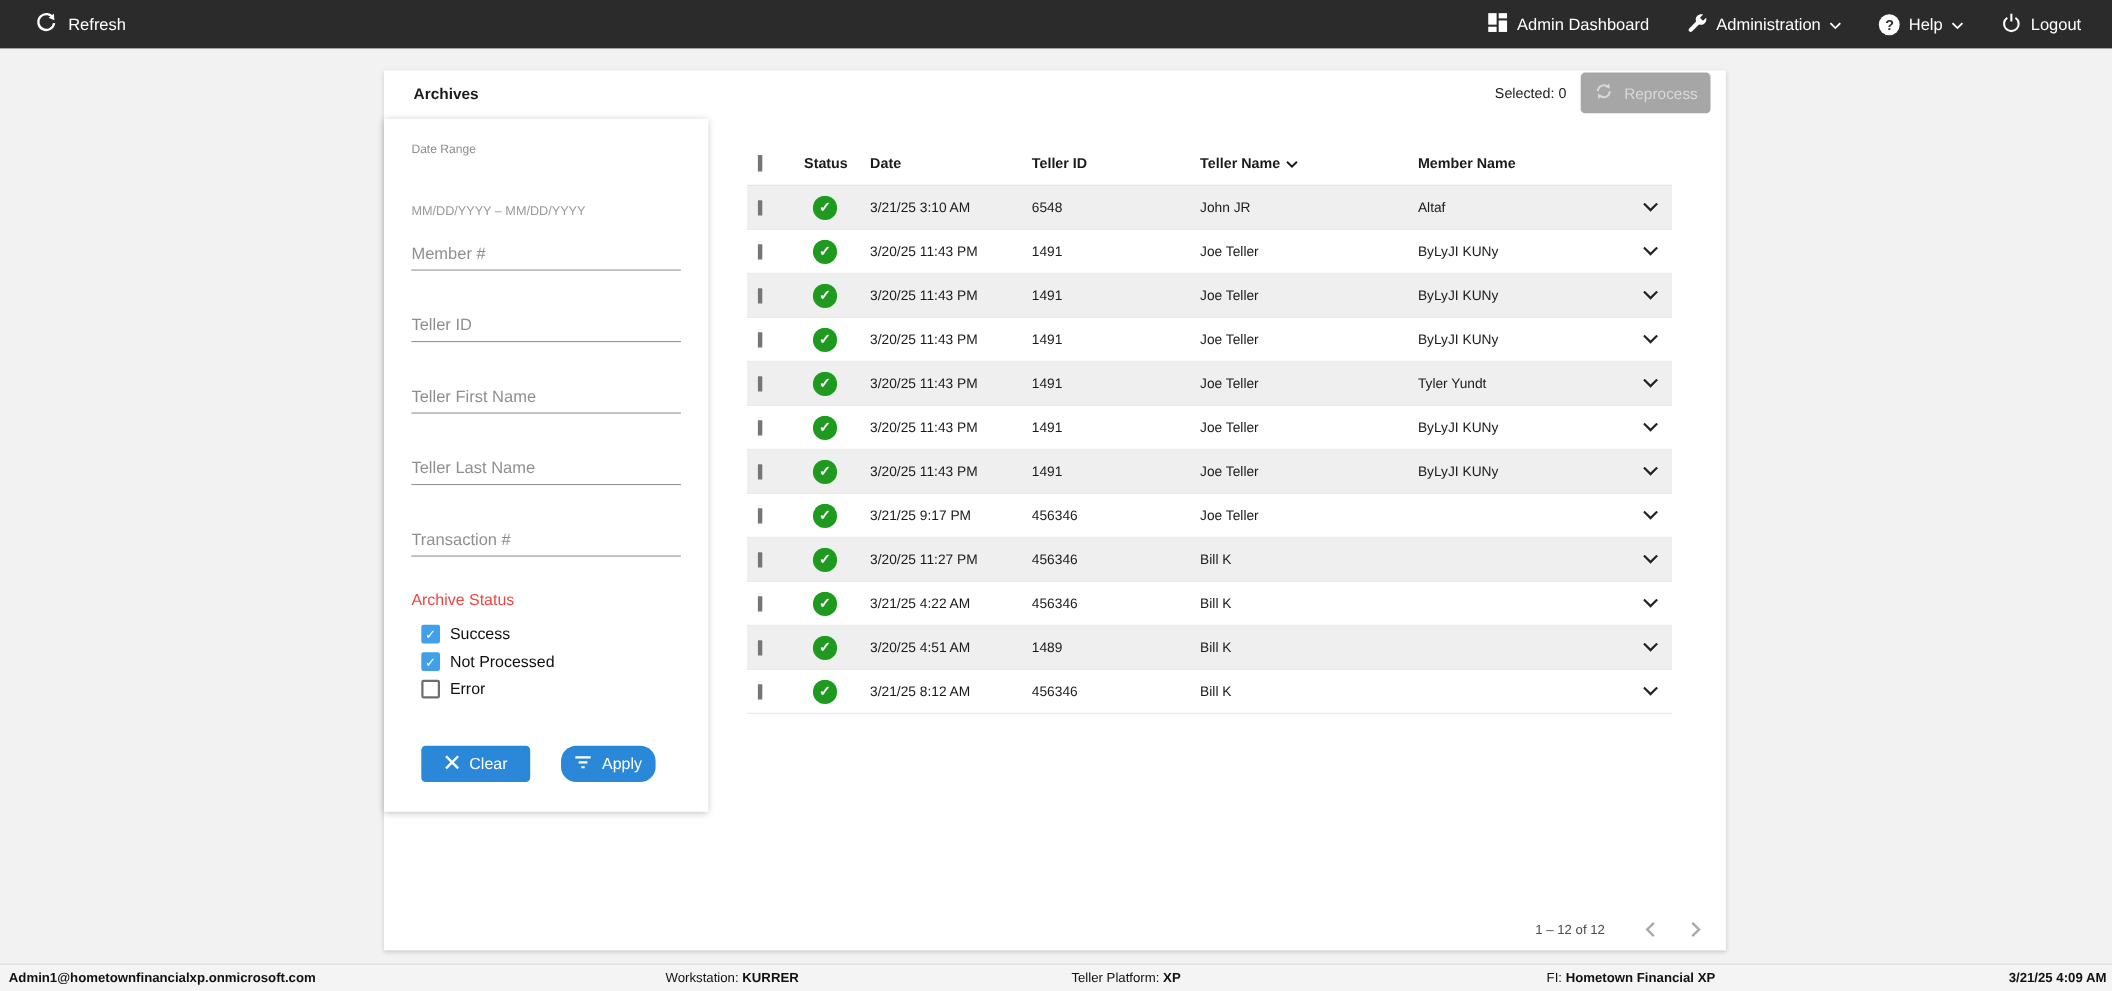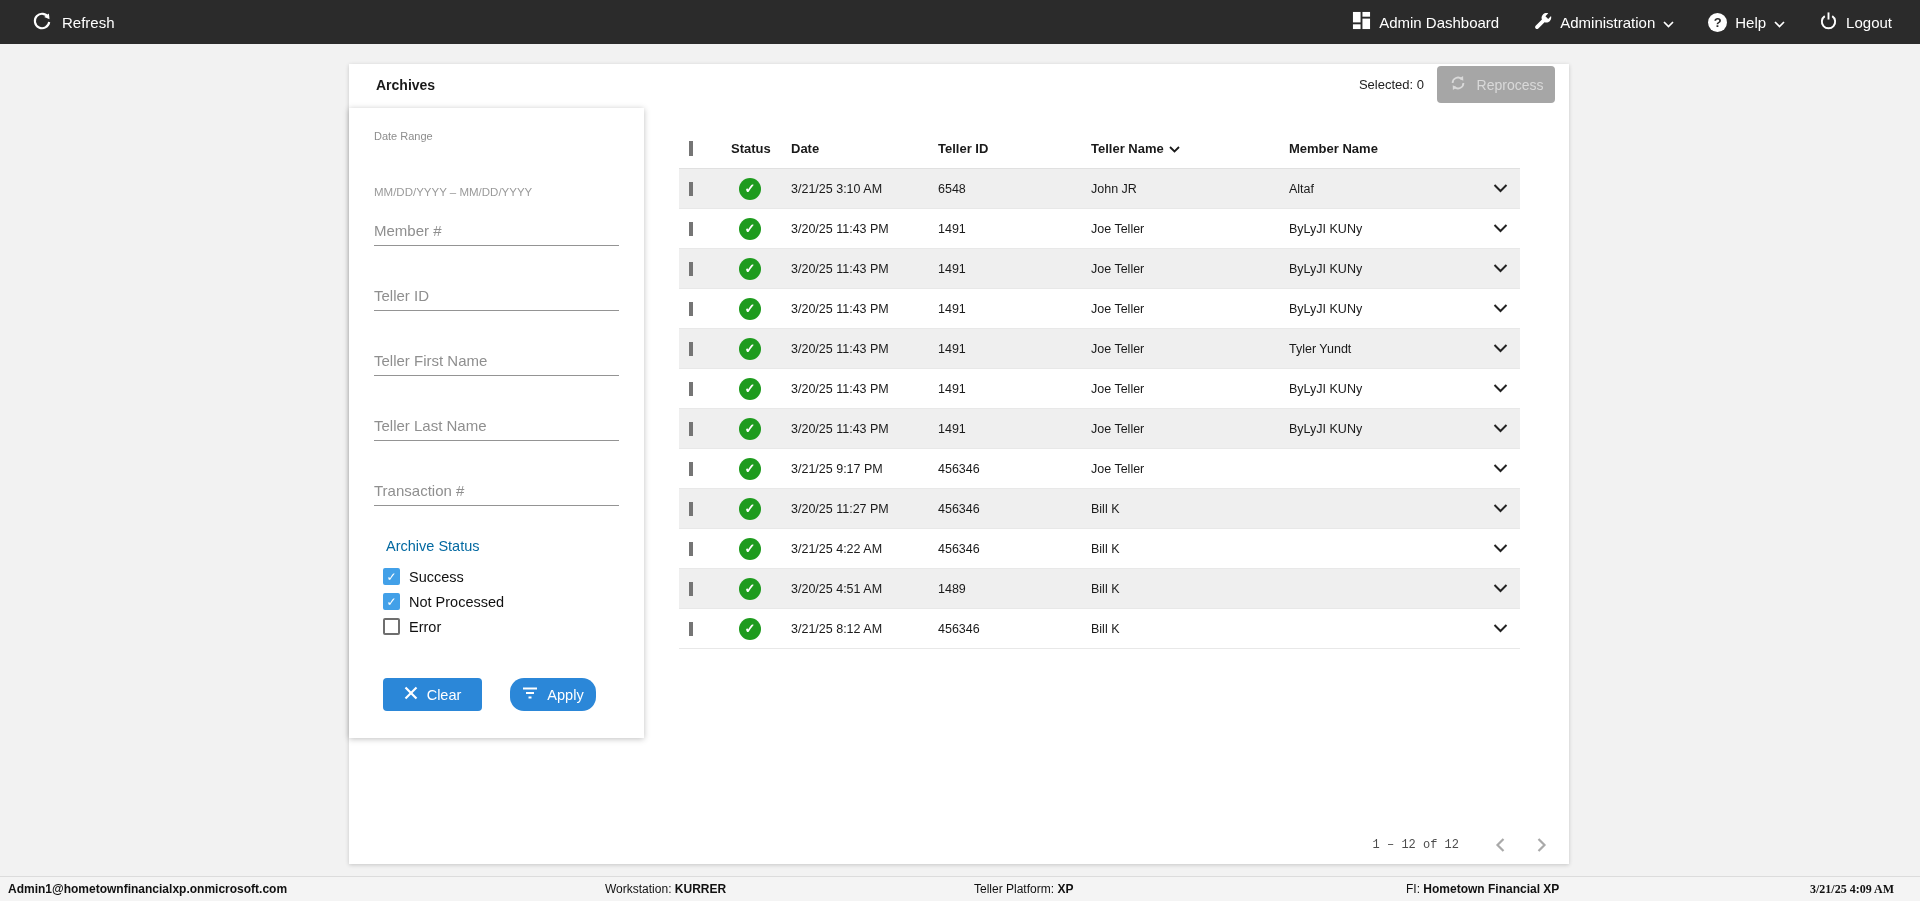--- a/index.html
+++ b/index.html
@@ -44,21 +44,21 @@
     border-bottom:1px solid #4a4a4a; display:flex; align-items:center; }
   .date-input { border:none; outline:none; flex:1; font-size:15px; color:#202020;
     font-family:"Liberation Sans", sans-serif; background:transparent; padding:0; }
   .date-hint { position:absolute; left:25px; top:78px; font-size:11.5px; color:#9a9a9a; }
   .ul-field { position:absolute; left:25px; width:245px; height:31px; }
   .ul-input {
     width:100%; height:100%; border:none; border-bottom:1px solid #949494; outline:none;
     font-size:15px; font-family:"Liberation Sans", sans-serif; background:transparent; color:#202020; padding:0;
   }
   .ul-input::placeholder { color:#8f8f8f; opacity:1; }
-  .fs-head { position:absolute; left:25px; top:430px; font-size:14.5px; color:#0369a1;margin-left:12px; }
+  .fs-head { position:absolute; left:25px; top:430px; font-size:14.5px; color:#ef4444; }
   .cb-list { position:absolute; left:34px; top:460px; display:flex; flex-direction:column; gap:8px; }
   .cb-row { display:flex; align-items:center; gap:9px; cursor:pointer; }
   .cb-box {
     width:17px; height:17px; border-radius:2px; border:2px solid #6e6e6e; background:#fff;
     display:flex; align-items:center; justify-content:center; font-size:12px; color:#fff; flex:0 0 auto;
   }
   .cb-box.checked { border-color:#42a0e8; background:#42a0e8; }
   .cb-label { font-size:14.5px; color:#111; }
   .btn-blue {
     position:absolute; top:570px; height:33px; background:#2b87d8; color:#fff; border:none; border-radius:4px;
@@ -79,34 +79,34 @@
   .th { display:flex; align-items:center; gap:5px; cursor:pointer; }
   .row-cb { width:18px; height:18px; border:2px solid #757575; border-radius:2px; background:#fff;
     margin-left:6px; cursor:pointer; }
   .stat-ok {
     width:22px; height:22px; border-radius:50%; background:#1e9b1e; color:#fff; margin-left:8px;
     display:flex; align-items:center; justify-content:center; font-size:13px; font-weight:bold;
   }
   .chev-cell { display:flex; justify-content:flex-end; padding-right:12px; cursor:pointer; }
   
   .pag { position:absolute; right:16px; top:769px; display:flex; align-items:center; gap:16px;
-    font-size:12px; color:#4d4d4d;font-family:Liberation Mono, monospace; }
+    font-size:12px; color:#4d4d4d; }
   .pag-label { margin-right:14px; }
   .pag-btn { width:24px; height:24px; display:flex; align-items:center; justify-content:center; cursor:default; }
   
   .statusbar {
     position:absolute; bottom:0; left:0; width:1920px; height:25px;
     background:#f4f4f4; border-top:1px solid #dcdcdc; font-size:12px; color:#111;
   }
   .sb-item { position:absolute; top:0; line-height:24px; white-space:nowrap; }
   .sb-user { left:8px; font-weight:bold; }
   .sb-ws { left:605px; }
   .sb-tp { left:974px; }
   .sb-fi { left:1406px; }
-  .sb-time { right:26px; font-weight:bold;font-family:Liberation Serif, serif; }
+  .sb-time { right:5px; font-weight:bold; }
   .sb-item b { font-weight:bold; }
 </style>
 </head>
 <body>
 
 <div class="topbar">
   <div class="tb-left">
     <span>
       <svg width="20" height="20" viewBox="0 0 20 20">
           <path d="M16.4 6.6A7.2 7.2 0 1 0 17.2 11" fill="none" stroke="#fff" stroke-width="2.1"></path>

